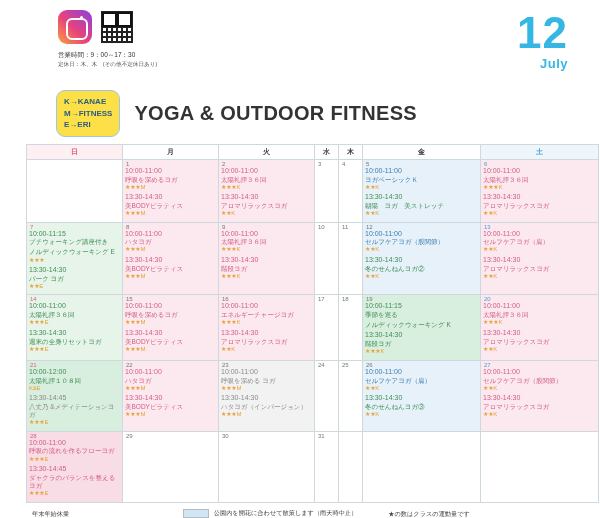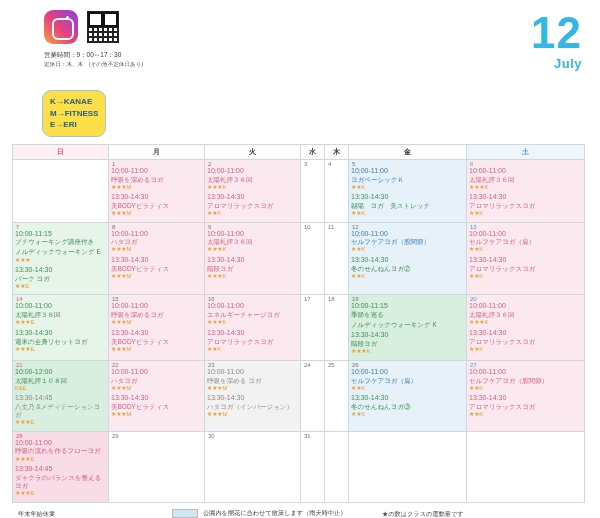--- a/index.html
+++ b/index.html
@@ -5,21 +5,21 @@
   * { box-sizing: border-box; }
   body {
     margin: 0;
     width: 600px;
     height: 518px;
     background: #ffffff;
     font-family: "Liberation Sans", sans-serif;
     color: #3a3a3a;
     overflow: hidden;
   }
-  .page { position: relative; width: 600px; height: 512px; padding: 10px 12px; }
+  .page { position: relative; width: 600px; height: 512px; padding: 10px 26px; }
 
   
   .header { position: relative; height: 78px; }
   .logo-row { display: flex; align-items: flex-start; gap: 8px; padding-left: 32px; }
   .ig-icon {
     width: 34px; height: 34px; border-radius: 9px;
     background: linear-gradient(45deg,#f9a03f 0%, #e8437a 45%, #9b3fd1 90%);
     position: relative;
   }
   .ig-icon::before {
@@ -128,20 +128,21 @@
       <div class="month-name">July</div>
     </div>
   </div>
 
   <div class="title-row">
     <div class="brand-box">
       <div>K→KANAE</div>
       <div>M→FITNESS</div>
       <div>E→ERI</div>
     </div>
+    <div class="main-title">YOGA &amp; OUTDOOR FITNESS</div>
   </div>
 
   <table class="cal">
     <colgroup>
       <col class="col-sun">
         <col class="col-mon">
         <col class="col-tue">
       <col class="col-wed">
         <col class="col-thu">
         <col class="col-fri">

